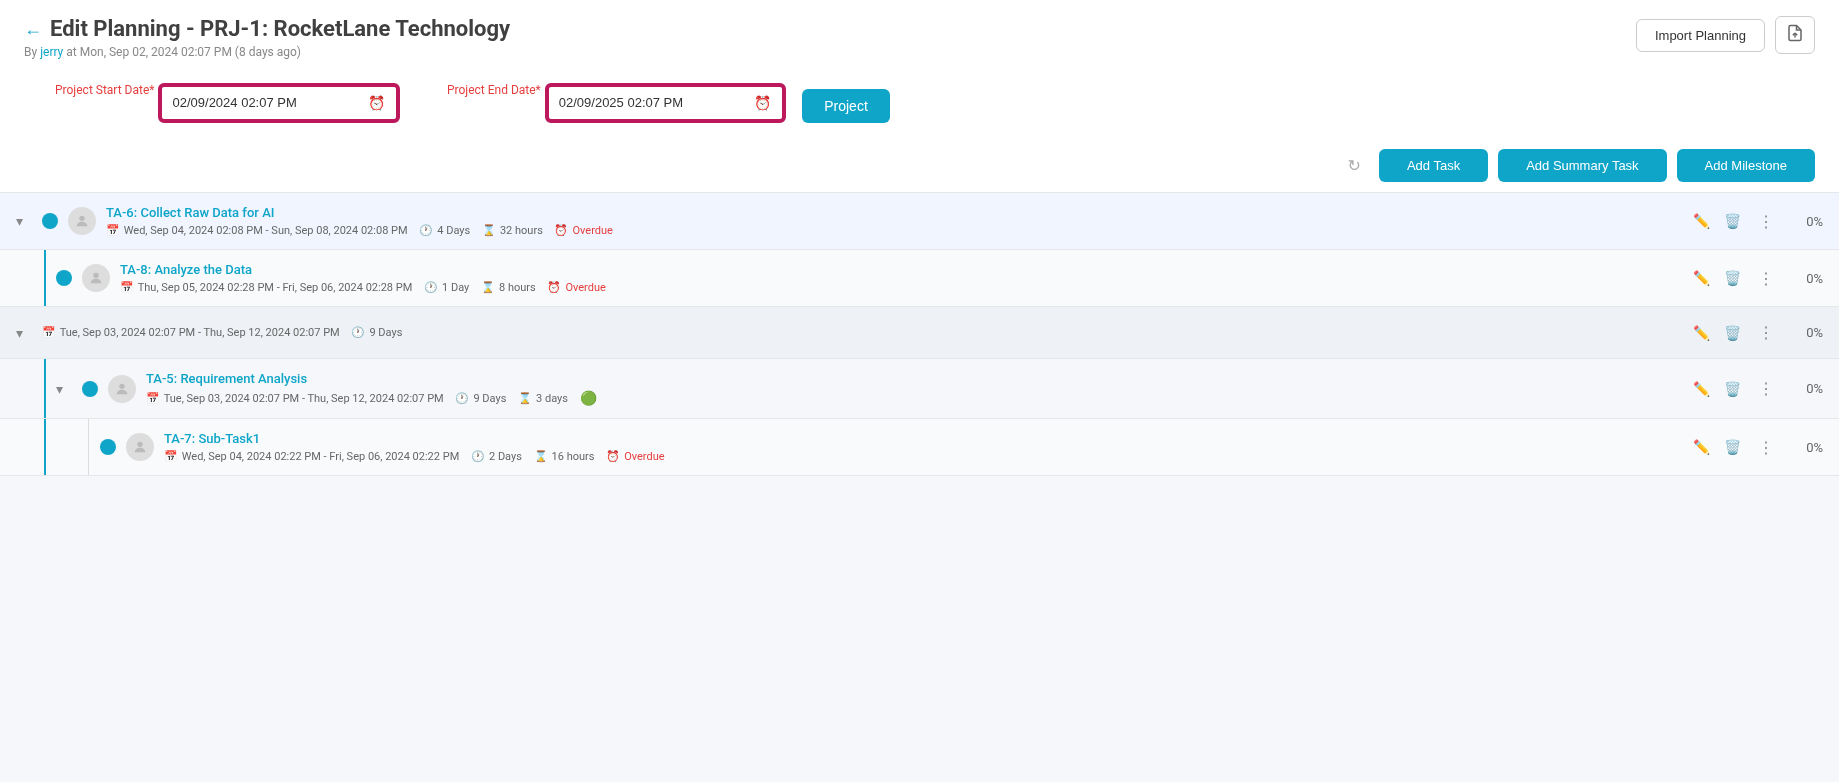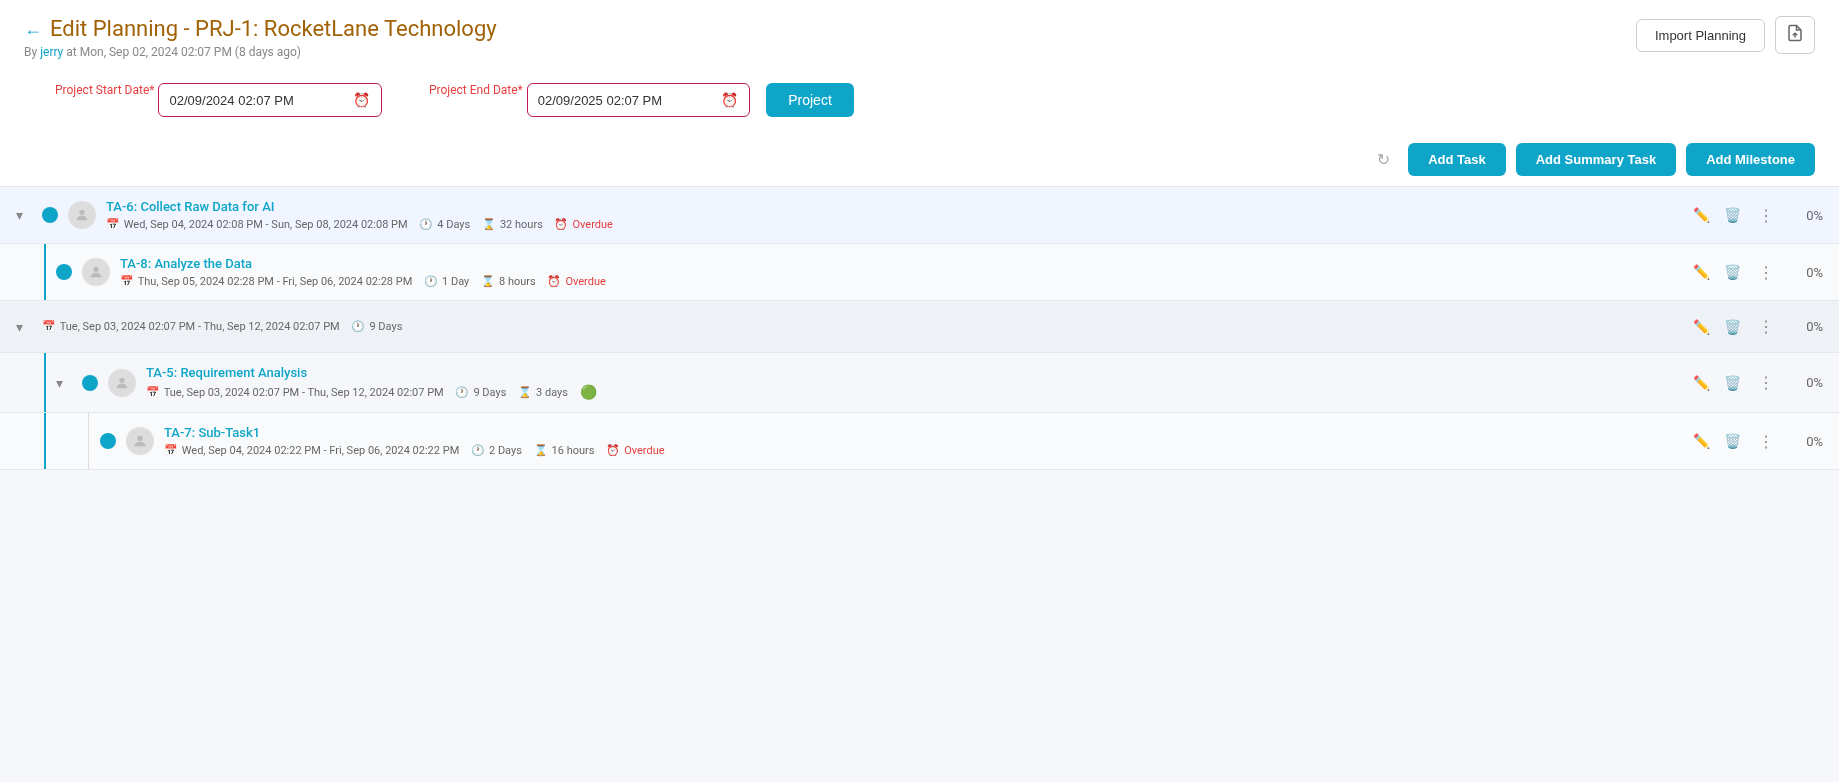--- a/index.html
+++ b/index.html
@@ -5,41 +5,41 @@
     * { box-sizing: border-box; margin: 0; padding: 0; }
     body { font-family: -apple-system, BlinkMacSystemFont, 'Segoe UI', Roboto, sans-serif; background: #f5f7fa; color: #333; font-size: 13px; }
 
     .page { width: 1839px; min-height: 782px; background: #fff; display: flex; flex-direction: column; }
 
     
     .header { padding: 16px 24px 8px 24px; display: flex; align-items: flex-start; justify-content: space-between; background: #fff; }
     .header-left { display: flex; flex-direction: column; }
     .back-row { display: flex; align-items: center; gap: 8px; }
     .back-arrow { color: #1aa3cc; font-size: 18px; cursor: pointer; }
-    .page-title { font-size: 22px; font-weight: 400; color: #a16207; }
+    .page-title { font-size: 22px; font-weight: 700; color: #404040; }
     .subtitle { font-size: 12px; color: #888; margin-top: 4px; }
     .subtitle a { color: #0ea5c9; text-decoration: none; }
     .header-right { display: flex; align-items: center; gap: 10px; }
     .import-btn { border: 1px solid #ccc; background: #fff; border-radius: 6px; padding: 8px 18px; font-size: 13px; cursor: pointer; color: #333; }
     .icon-btn { border: 1px solid #ccc; background: #fff; border-radius: 6px; padding: 7px 10px; cursor: pointer; color: #666; font-size: 16px; }
 
     
     .date-section { padding: 16px 24px; display: flex; align-items: flex-end; gap: 16px; background: #fff; }
     .field-group { display: flex; flex-direction: row; gap: 4px; margin-left: 31px; }
     .field-label { font-size: 12px; color: #555; }
     .field-label span { color: #e53e3e; }
-    .date-input-wrap { display: flex; align-items: flex-end; border: 1px solid #be185d; border-radius: 6px; padding: 8px 10px; background: #fff; gap: 8px; min-width: 220px; }
+    .date-input-wrap { display: flex; align-items: flex-start; border: 4px solid #be185d; border-radius: 6px; padding: 8px 10px; background: #fff; gap: 20px; min-width: 220px; }
     .date-input-wrap input { border: none; outline: none; font-size: 13px; color: #333; background: transparent; flex: 1; }
     .clock-icon { color: #888; font-size: 14px; }
     .update-btn { background: #0ea5c9; color: #fff; border: none; border-radius: 6px; padding: 9px 22px; font-size: 14px; cursor: pointer; font-weight: 500; }
 
     
     .toolbar { display: flex; justify-content: flex-end; align-items: center; padding: 10px 24px; gap: 10px; background: #fff; border-bottom: 1px solid #e5e7eb; }
     .refresh-icon { color: #aaa; font-size: 16px; cursor: pointer; margin-right: 8px; }
-    .add-btn { background: #0ea5c9; color: #fff; border: none; border-radius: 6px; padding: 9px 20px; font-size: 13px; cursor: pointer; font-weight: 700; white-space: nowrap; }
+    .add-btn { background: #0ea5c9; color: #fff; border: none; border-radius: 6px; padding: 9px 28px; font-size: 13px; cursor: pointer; font-weight: 400; white-space: nowrap; }
 
     
     .task-list { flex: 1; background: #f5f7fa; padding: 0; }
 
     
     .task-row { background: #fff; border-bottom: 1px solid #e5e7eb; display: flex; align-items: center; padding: 12px 16px; gap: 10px; position: relative; }
     .task-row.child { background: #f9fafb; padding-left: 56px; }
     .task-row.summary { background: #f0f4f8; }
     .task-row.summary-child { background: #f5f7fa; padding-left: 56px; }
     .task-row.summary-child2 { background: #f5f7fa; padding-left: 100px; }

